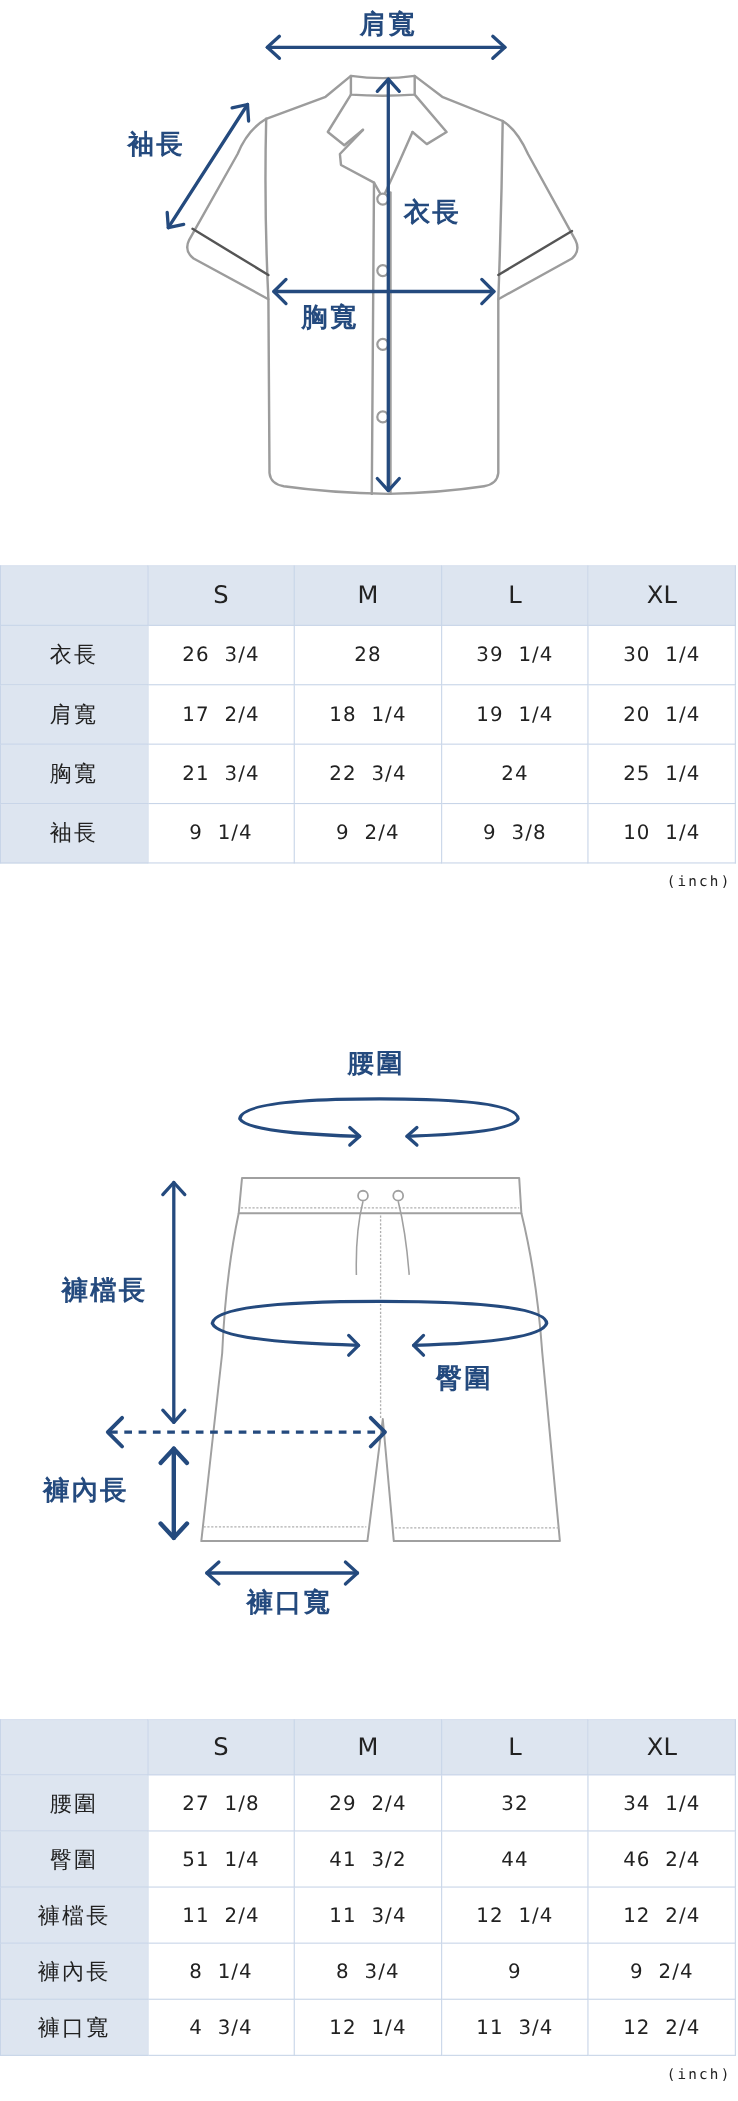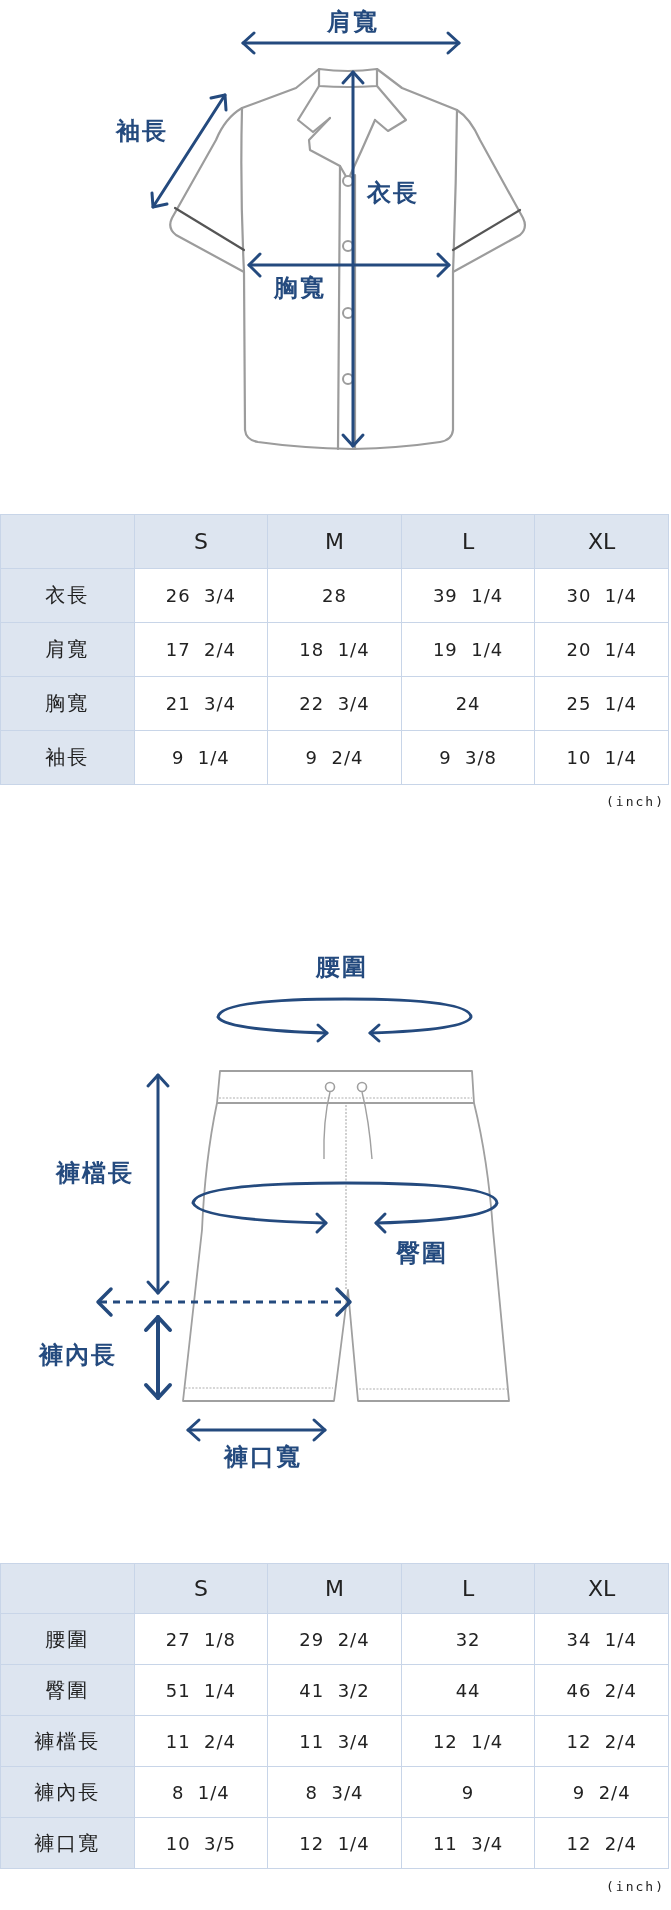--- a/index.html
+++ b/index.html
@@ -215,20 +215,20 @@
   </tr>
   <tr class="body">
     <td class="rowlabel">褲內長</td>
     <td class="val">8  1/4</td>
     <td class="val">8  3/4</td>
     <td class="val">9</td>
     <td class="val">9  2/4</td>
   </tr>
   <tr class="body">
     <td class="rowlabel">褲口寬</td>
-    <td class="val">10  3/5</td>
+    <td class="val">4  3/4</td>
     <td class="val">12  1/4</td>
     <td class="val">11  3/4</td>
     <td class="val">12  2/4</td>
   </tr>
 </tbody>
   </table>
 <span class="unit" style="top:1879px;">(inch)</span>
 
 </body></html>

